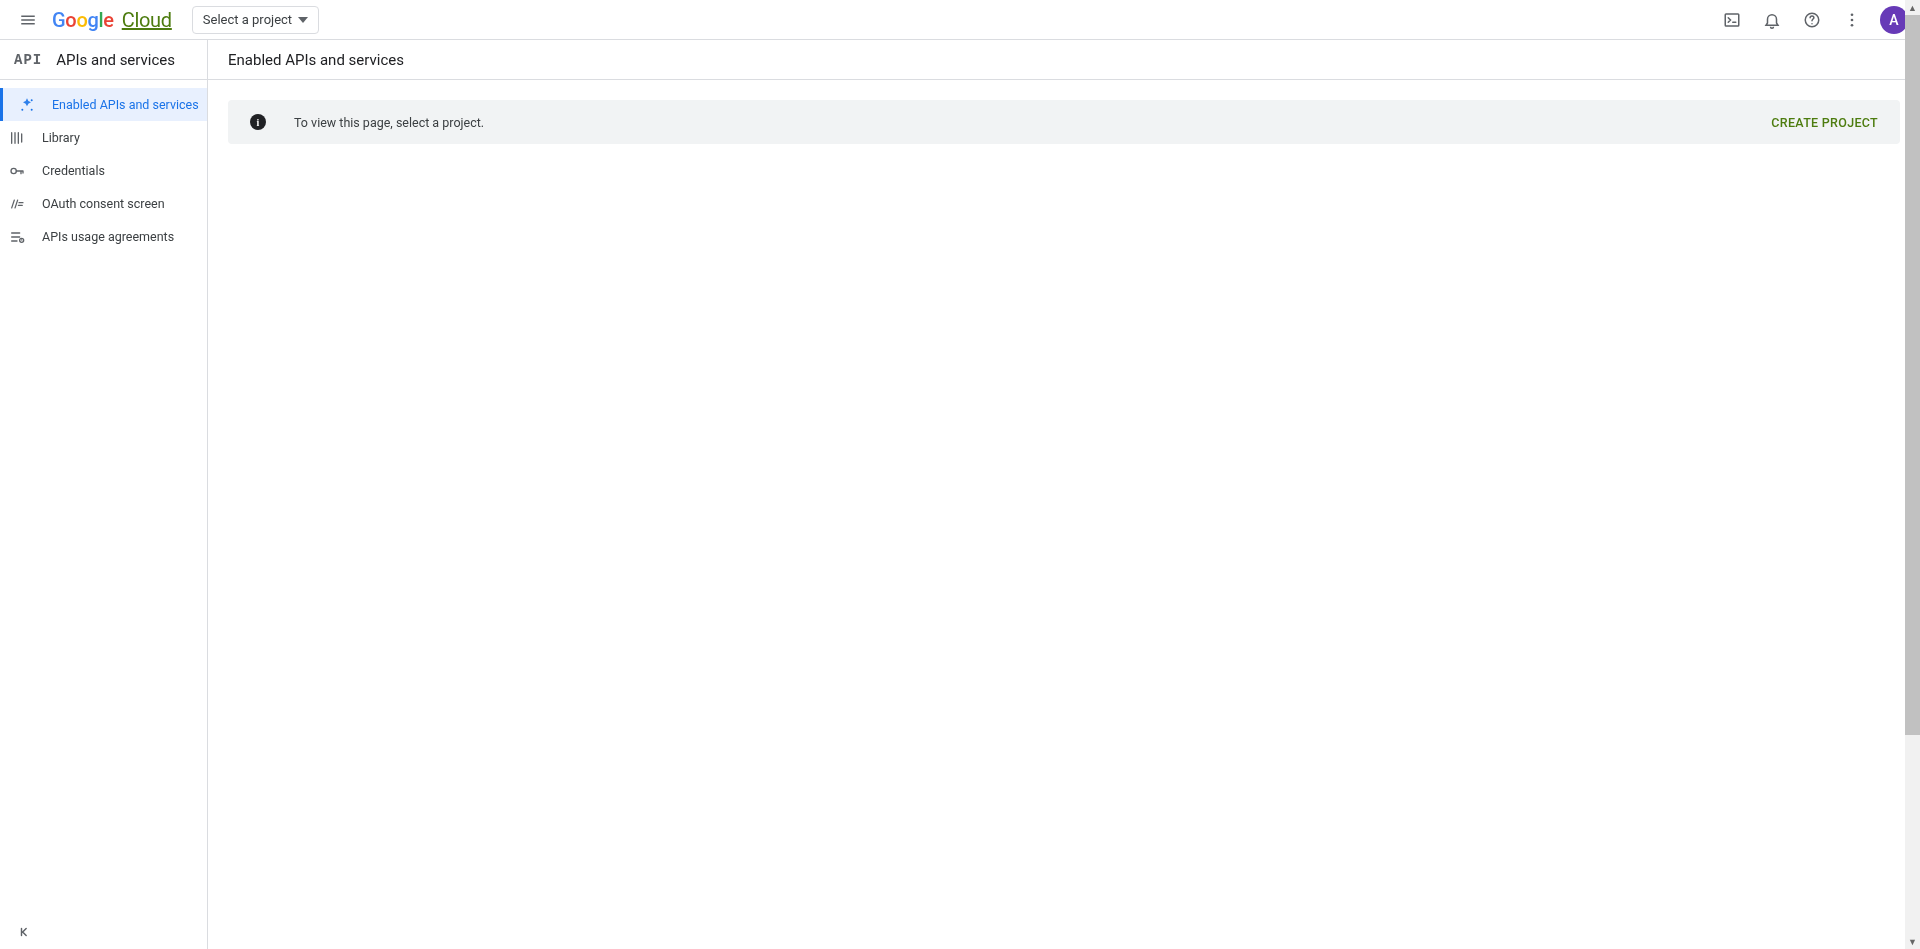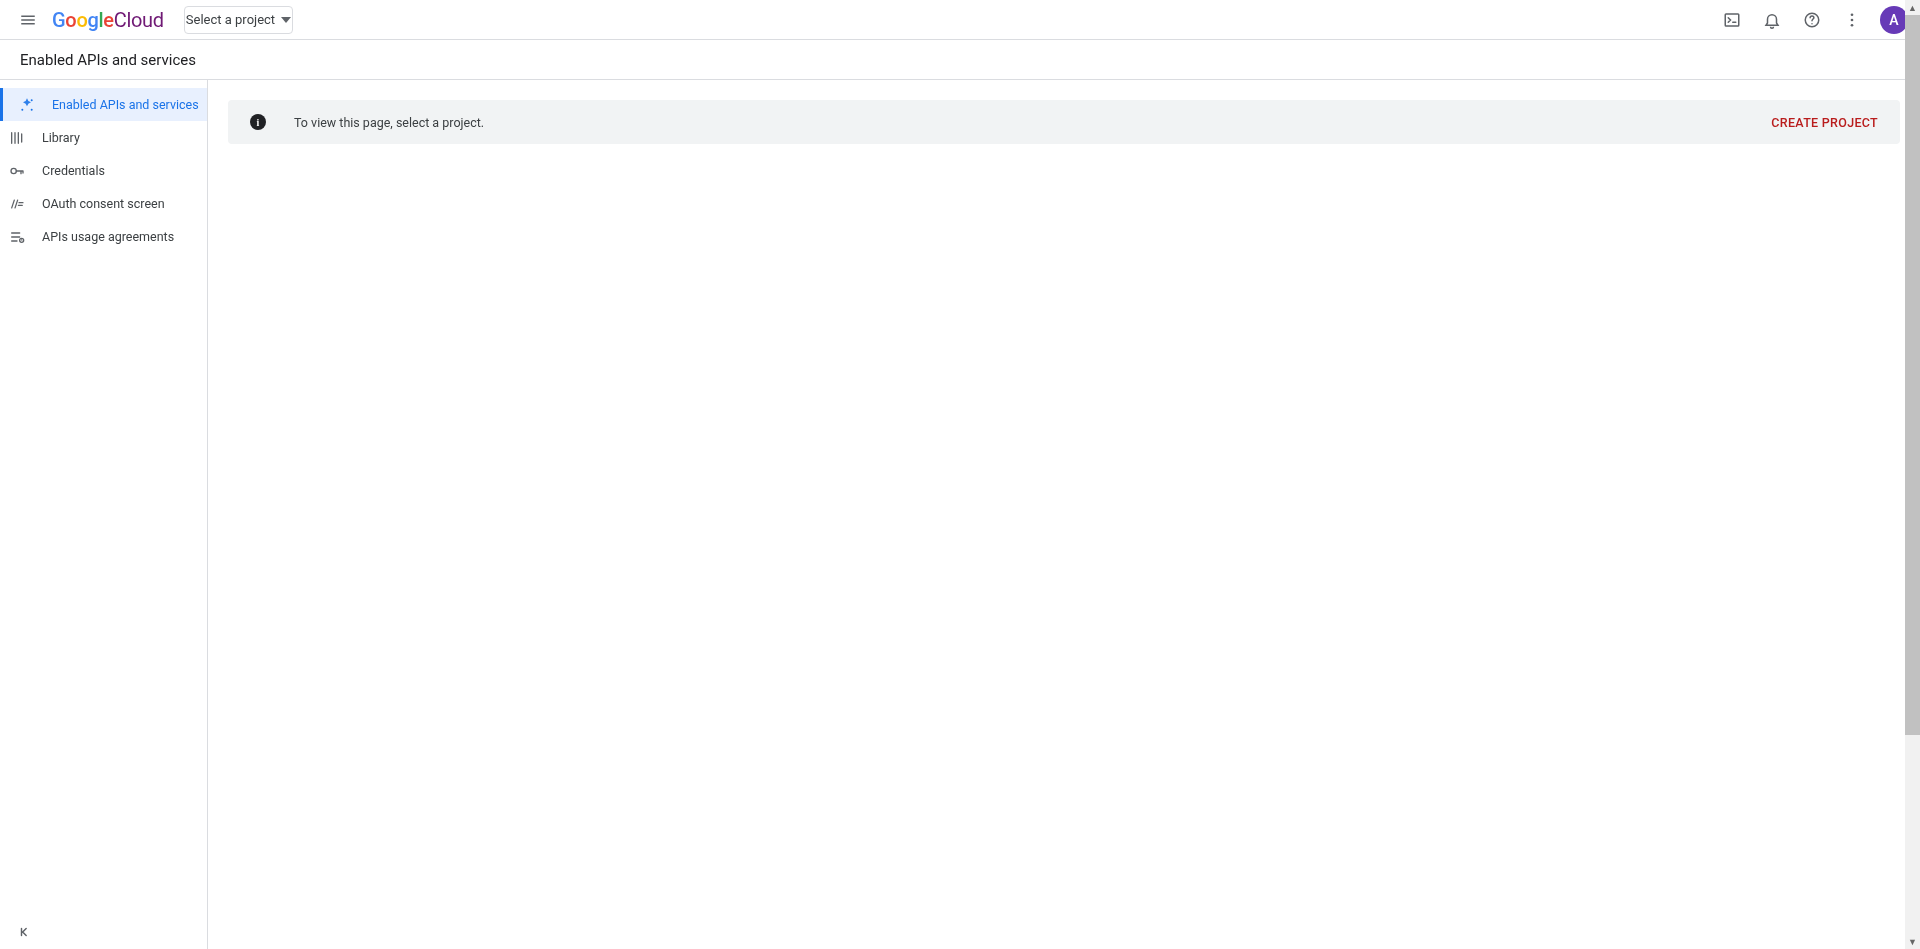--- a/index.html
+++ b/index.html
@@ -43,28 +43,28 @@
       cursor: pointer;
       font-size: 20px;
       letter-spacing: -0.3px;
     }
     .logo .g-g { color: #4285F4; font-weight: 500;}
     .logo .g-o1 { color: #EA4335; font-weight: 500;}
     .logo .g-o2 { color: #FBBC05; font-weight: 500;}
     .logo .g-g2 { color: #4285F4; font-weight: 500;}
     .logo .g-l { color: #34A853; font-weight: 500;}
     .logo .g-e { color: #EA4335; font-weight: 500;}
-    .logo .cloud { color: #701a75; margin-left: 0; font-weight: 400;}
+    .logo .cloud { color: #4d7c0f; margin-left: 8px; font-weight: 400; text-decoration: underline;}
     .project-selector {
       height: 28px;
       border: 1px solid #dadce0;
       border-radius: 4px;
       display: flex;
       align-items: center;
-      padding: 0 1px;
+      padding: 0 10px;
       cursor: pointer;
       font-size: 13px;
       color: #3c4043;
       gap: 6px;
     }
     .project-selector .tri {
       color: #5f6368;
     }
     .search-container {
       position: absolute;
@@ -248,21 +248,21 @@
       font-weight: bold;
       font-family: serif;
     }
     .info-text {
       font-size: 12.5px;
       color: #3c4043;
       text-align: center;
     }
     .create-project-link {
       margin-left: auto;
-      color: #b91c1c;
+      color: #4d7c0f;
       font-size: 12.5px;
       font-weight: 500;
       letter-spacing: 0.3px;
       cursor: pointer;
     }
     
     .scrollbar {
       position: absolute;
       top: 0;
       right: 0;
@@ -342,20 +342,24 @@
           <circle cx="12" cy="19" r="1.8"></circle>
         </svg>
     </div>
     <div class="avatar">
       <span>A</span>
     </div>
   </div>
 </div>
 
 <div class="sub-header">
+  <div class="sub-header-left">
+    <span class="api-glyph">API</span>
+    <span class="section-title">APIs and services</span>
+  </div>
   <div class="sub-header-right">Enabled APIs and services</div>
 </div>
 
 <div class="layout">
   <div class="sidebar">
     <div class="sidebar-item active">
       <span class="icon-slot">
         <svg width="16" height="16" viewBox="0 0 24 24" fill="currentColor">
             <path d="M12 2l2 4 4 2-4 2-2 4-2-4-4-2 4-2z" opacity="0.9"></path>
             <circle cx="5" cy="19" r="1.5"></circle>

